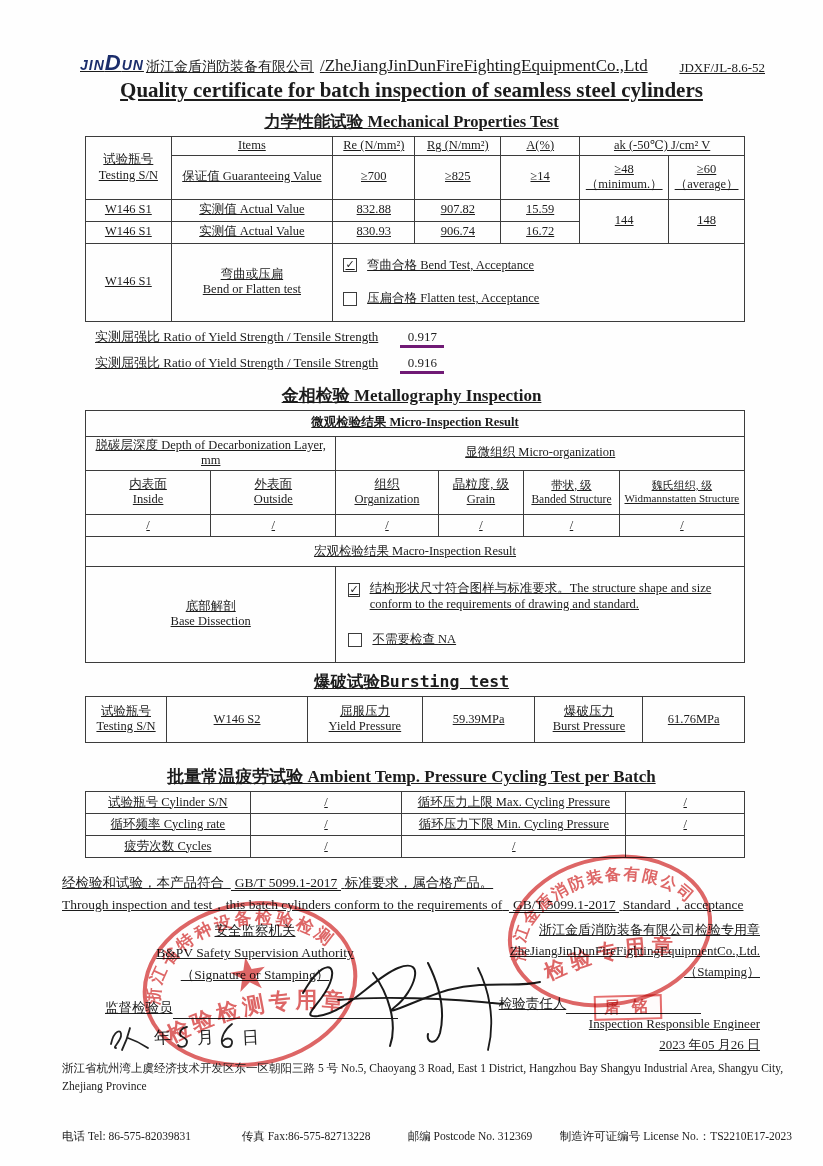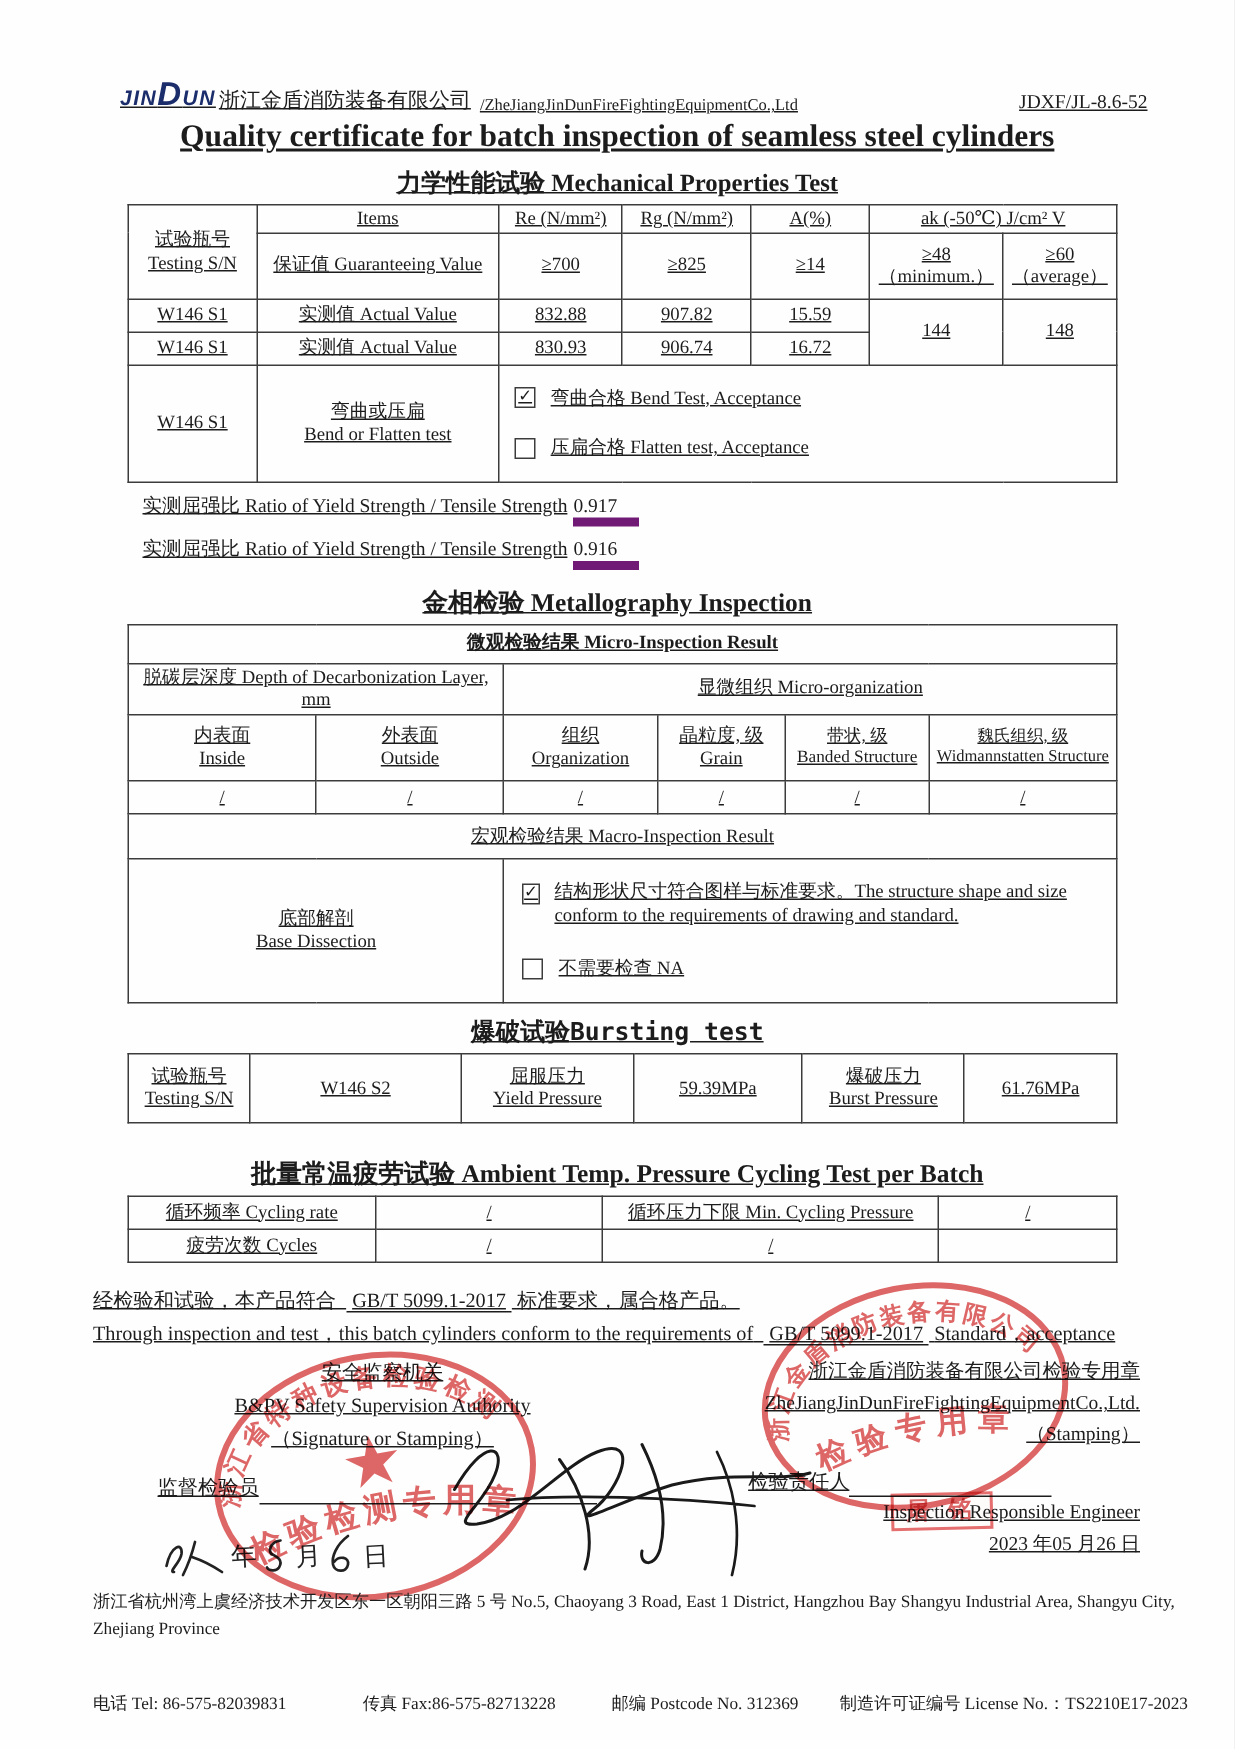--- a/index.html
+++ b/index.html
@@ -5,37 +5,37 @@
   html,body{margin:0;padding:0;background:#e8e8e8;}
   .page{position:relative;width:823px;height:1166px;margin:0 auto;background:#fefefe;
         font-family:"Liberation Serif","DejaVu Serif",serif;color:#1c1c1c;overflow:hidden;text-decoration:underline;}
   
   .hdr{display:flex;align-items:flex-end;margin:50px 58px 0 80px;}
   .logo{font-family:"Liberation Sans","DejaVu Sans",sans-serif;font-style:italic;font-weight:bold;
         color:#1b2d6b;letter-spacing:1px;white-space:nowrap;}
   .logo .l-sm{font-size:14px;}
   .logo .l-big{font-size:22px;}
   .co-cn{font-size:14px;margin-left:2px;}
-  .co-en{font-size:11px;margin-left:6px;}
+  .co-en{font-size:17px;margin-left:6px;}
   .doc-code{margin-left:auto;font-size:13px;}
   
   .t-cn{text-align:center;font-size:23px;font-weight:bold;letter-spacing:3px;margin-top:10px;}
   .t-en{text-align:center;font-size:21px;font-weight:bold;margin-top:2px;}
   .sec-title{text-align:center;font-size:16.5px;font-weight:bold;margin-top:8px;}
   .sec-title .mono{font-family:"DejaVu Sans Mono",monospace;}
   
   table{border-collapse:collapse;width:660px;margin:3px 0 0 85px;table-layout:fixed;}
   td{border:1px solid #3c3c3c;text-align:center;font-size:12.5px;padding:1px 2px;line-height:1.25;}
   .tl{text-align:left;padding-left:8px;}
   .cb{display:inline-block;width:12px;height:12px;border:1px solid #3c3c3c;vertical-align:middle;
       line-height:11px;font-size:11px;text-align:center;margin-right:10px;background:#fff;}
   .cb i{font-style:normal;}
   .optline{display:flex;align-items:center;text-align:left;padding:4px 0 4px 10px;font-size:12.5px;}
   .ratio{margin:6px 0 0 95px;font-size:13px;}
-  .ratio .val{display:inline-block;min-width:44px;border-bottom:6px solid #701a75;margin-left:4px;}
+  .ratio .val{display:inline-block;min-width:44px;text-align:center;border-bottom:3px solid #701a75;margin-left:22px;}
   .slash{font-size:12.5px;}
   
   .concl{margin:14px 0 0 62px;font-size:13.5px;line-height:1.65;width:700px;}
   .std{border-bottom:1px solid #1c1c1c;padding:0 4px;}
   .signrow{display:flex;margin-top:4px;}
   .sigcol-l{width:340px;margin-left:85px;text-align:center;font-size:13.5px;line-height:1.6;}
   .sigcol-r{width:320px;margin-left:15px;text-align:right;font-size:13px;line-height:1.6;}
   .fieldline{display:flex;align-items:flex-end;justify-content:center;margin-top:4px;font-size:13.5px;}
   .uline{display:inline-block;border-bottom:1px solid #1c1c1c;height:16px;}
   .leftalign{justify-content:flex-start;text-align:left;}
@@ -250,20 +250,26 @@
 
   <div class="sec-title" style="margin-top:22px;font-size:17px">批量常温疲劳试验 Ambient Temp. Pressure Cycling Test per Batch</div>
   <table>
     <colgroup>
         <col style="width:25%">
         <col style="width:23%">
         <col style="width:34%">
         <col style="width:18%">
       </colgroup>
     <tbody>
+        <tr style="height:22px">
+      <td>试验瓶号 Cylinder S/N</td>
+      <td>/</td>
+      <td>循环压力上限 Max. Cycling Pressure</td>
+      <td>/</td>
+    </tr>
     <tr style="height:22px">
       <td>循环频率 Cycling rate</td>
       <td>/</td>
       <td>循环压力下限 Min. Cycling Pressure</td>
       <td>/</td>
     </tr>
     <tr style="height:22px">
       <td>疲劳次数 Cycles</td>
       <td>/</td>
       <td>/</td>

